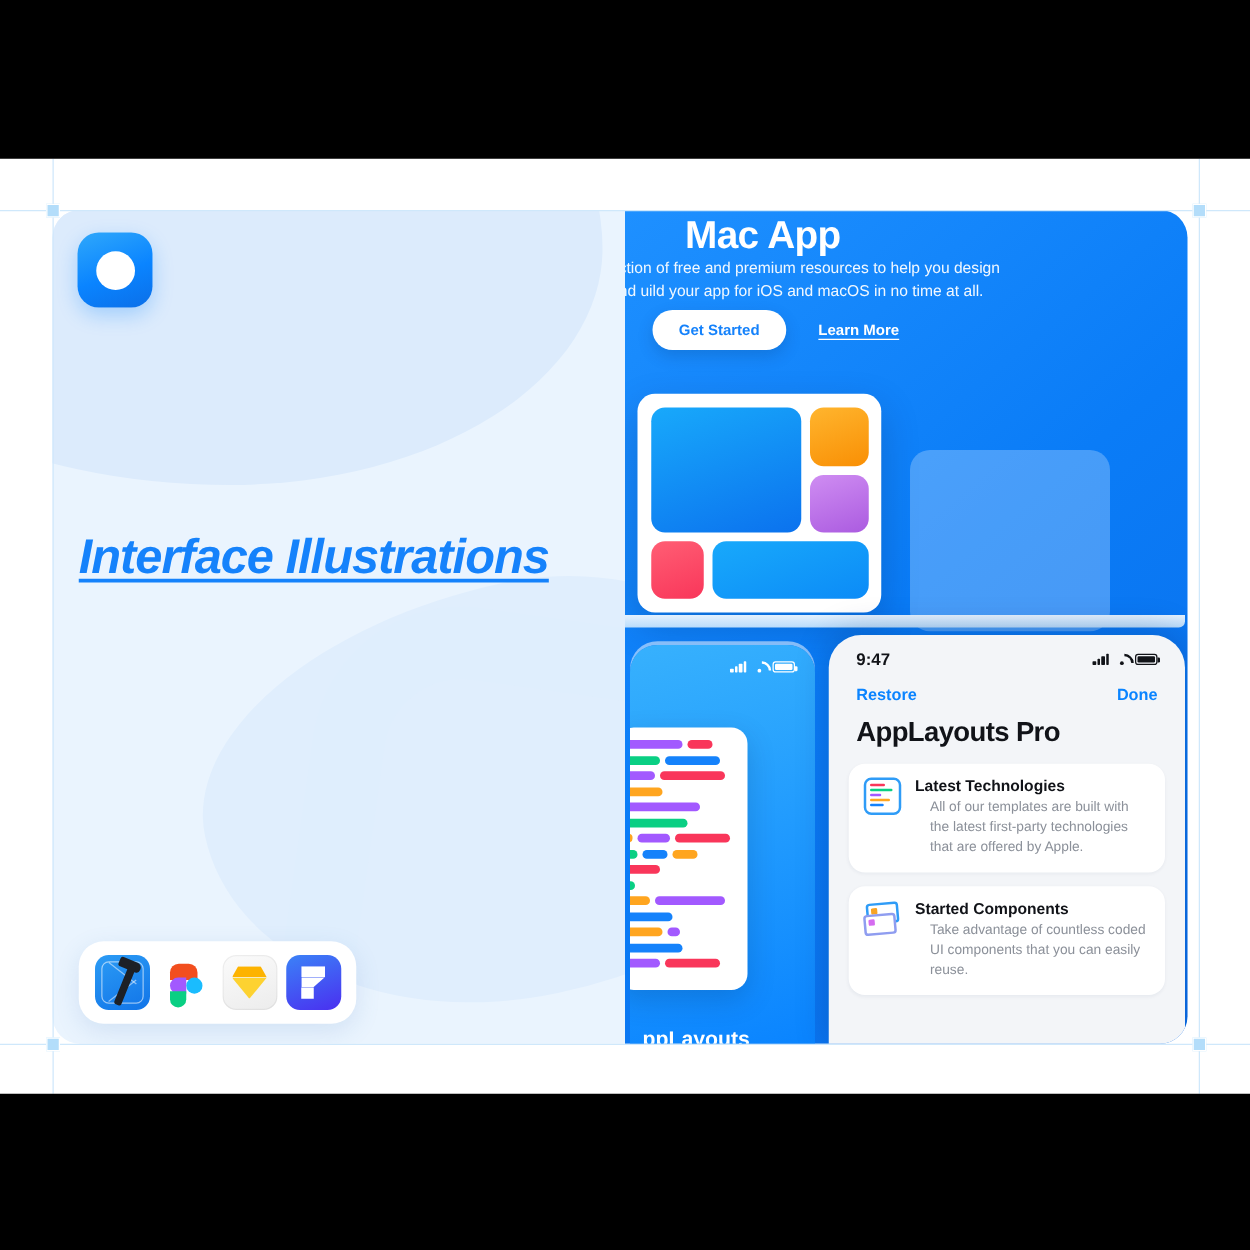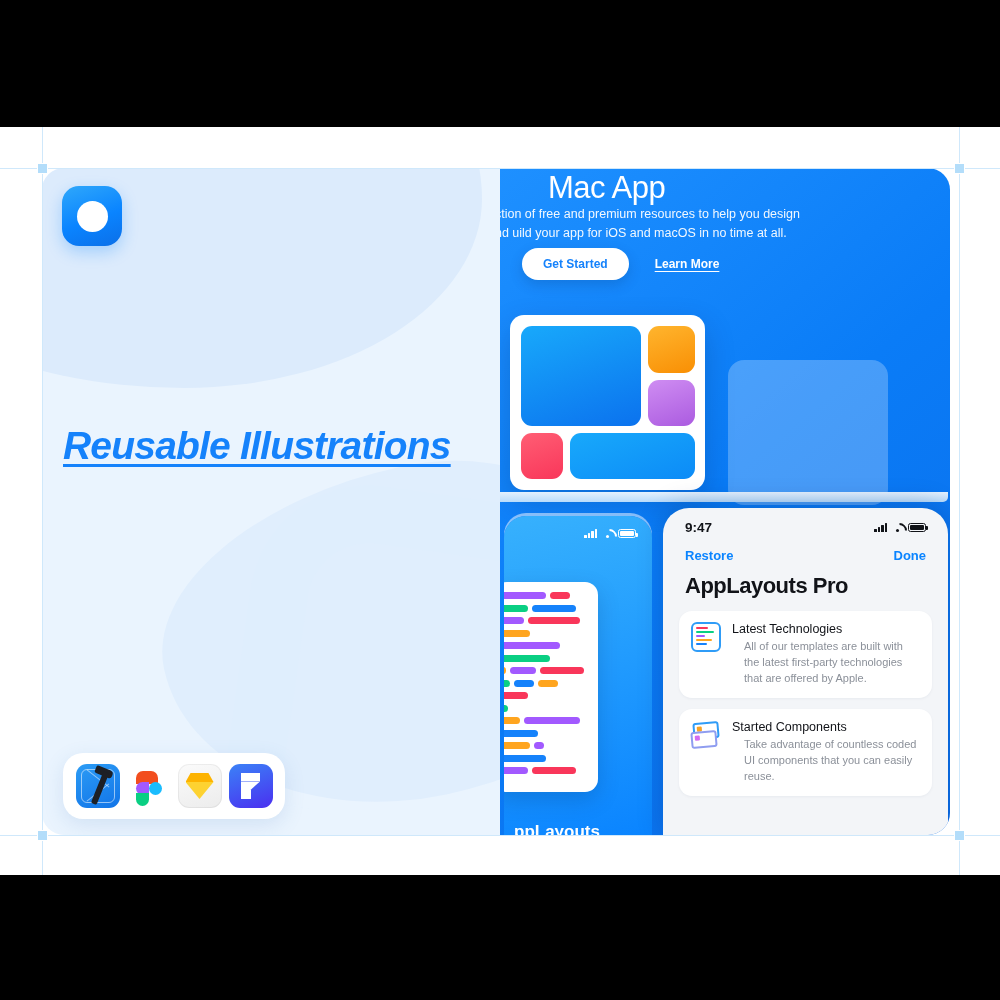--- a/index.html
+++ b/index.html
@@ -168,21 +168,21 @@
     position: absolute; left: 458px; top: 0;
     width: 450px; height: 667px;
     border-radius: 0 22px 22px 0;
     overflow: hidden;
     background: linear-gradient(140deg, #1e90ff 0%, #0a7cf7 48%, #0b6de9 100%);
   }
 
   .mac-hero { position: absolute; left: 0; top: 0; width: 450px; height: 340px; }
   .hero-title {
     position: absolute; left: 48px; top: 2px;
-    font-size: 31px; font-weight: 400; color: #ffffff; letter-spacing: -0.5px;
+    font-size: 31px; font-weight: 700; color: #ffffff; letter-spacing: -0.5px;
   }
   .hero-sub {
     position: absolute; left: -12px; top: 37px; width: 330px;
     font-size: 12.5px; line-height: 1.55; color: rgba(255,255,255,0.94);
   }
   .hero-actions {
     position: absolute; left: 22px; top: 80px;
     display: flex; align-items: center; gap: 26px;
   }
   .btn-get {
@@ -287,21 +287,21 @@
     letter-spacing: -0.5px; padding: 4px 6px 12px;
   }
   .feature-card {
     background: #ffffff; border-radius: 13px;
     padding: 11px 12px; margin-bottom: 11px;
     display: flex; gap: 11px; align-items: flex-start;
     box-shadow: 0 1px 3px rgba(0,30,80,0.05);
   }
   .feat-ico { width: 30px; height: 30px; flex: 0 0 auto; position: relative; }
   .feat-text { flex: 1; min-width: 0; }
-  .feat-title { font-size: 12.5px; font-weight: 400; color: #111318; margin-bottom: 3px; }
+  .feat-title { font-size: 12.5px; font-weight: 700; color: #111318; margin-bottom: 3px; }
   .feat-desc { font-size: 11px; line-height: 1.45; color: #8b9099; margin-left: 12px; }
 
   
   .fi-code {
     position: absolute; inset: 0; border-radius: 6px;
     background: #ffffff; border: 2px solid #2f9cf7; overflow: hidden;
   }
   .fi-code i {
     position: absolute; height: 2px; border-radius: 1px; left: 3px;
   }
@@ -381,21 +381,21 @@
     <div class="left-panel">
       <div class="blob blob-a"></div>
       <div class="blob blob-b"></div>
       <div class="ribbon"></div>
 
       <div class="logo-mark">
         <div class="logo-dot"></div>
       </div>
 
       <div class="headline">
-        <span class="hl-accent">Reusable Illustrations</span>
+        <span class="hl-accent">Interface Illustrations</span>
       </div>
 
       <div class="tool-dock">
         <div class="tool-icon ic-xcode">
           <div class="blueprint"></div>
           <div class="bp-line" style="left:8px;top:14px;width:28px;transform:rotate(38deg)"></div>
           <div class="bp-line" style="left:8px;top:28px;width:28px;transform:rotate(-38deg)"></div>
           <div class="hammer-head"></div>
           <div class="hammer-h"></div>
         </div>

